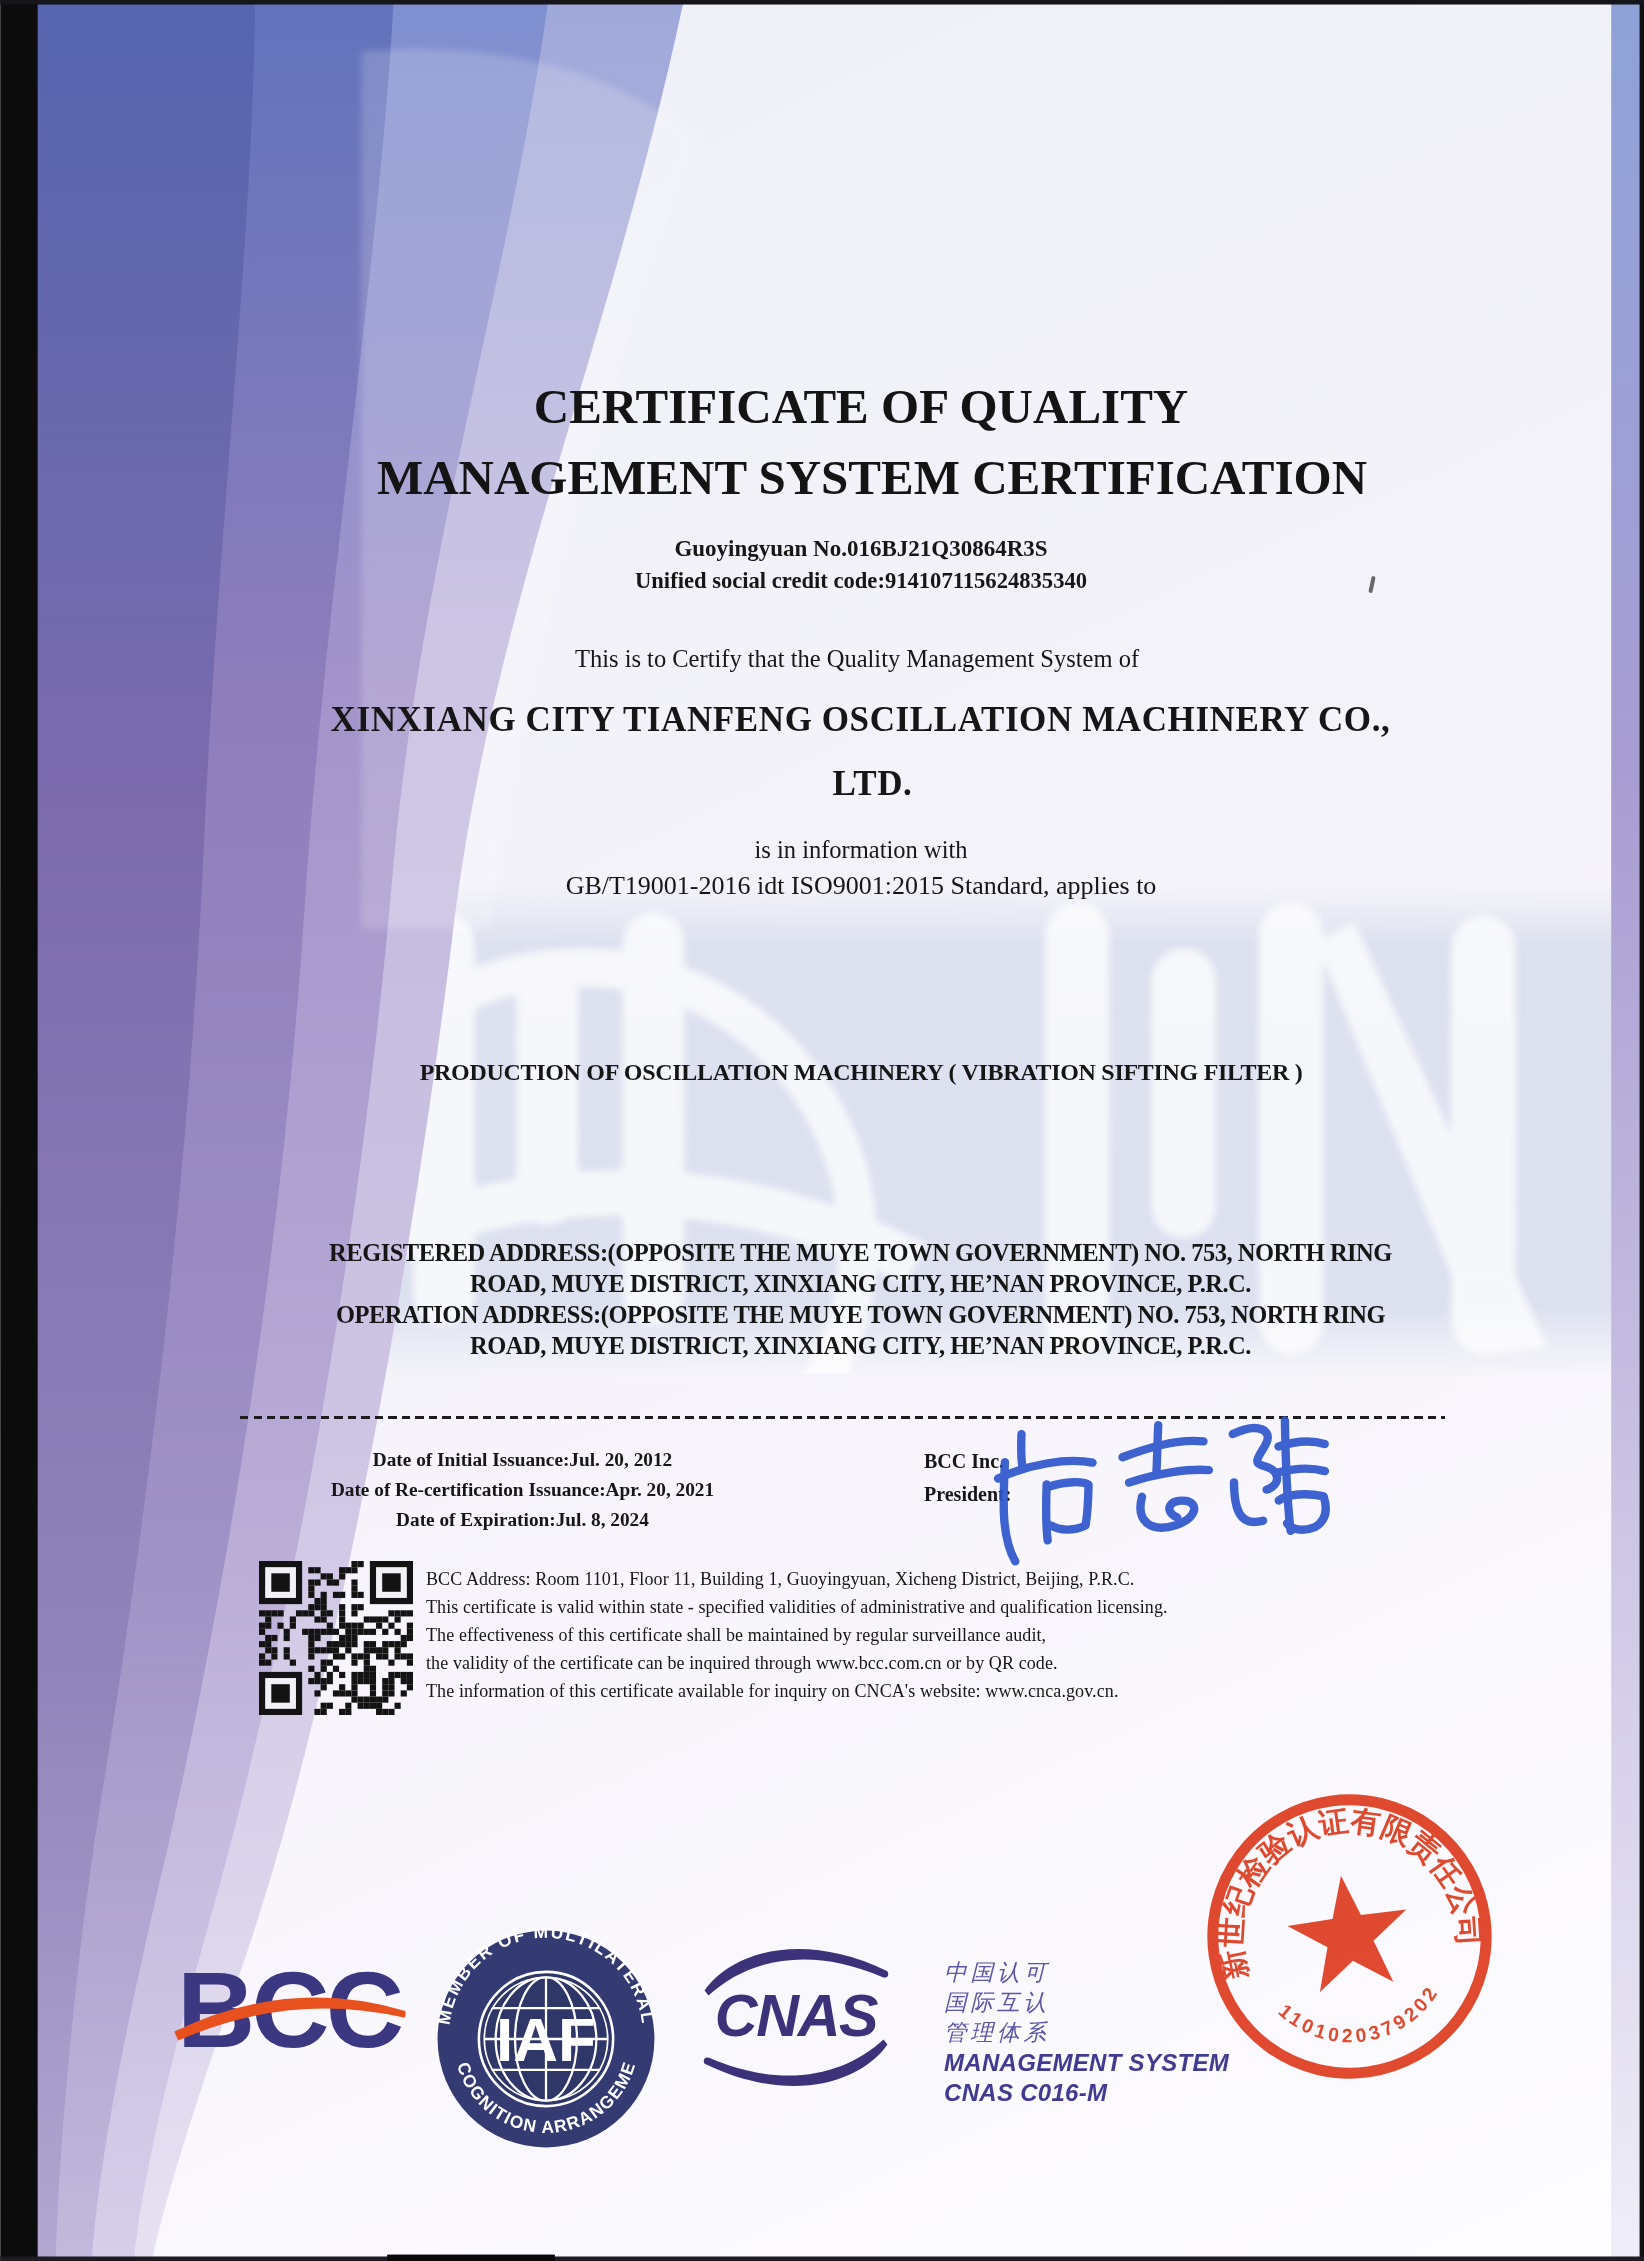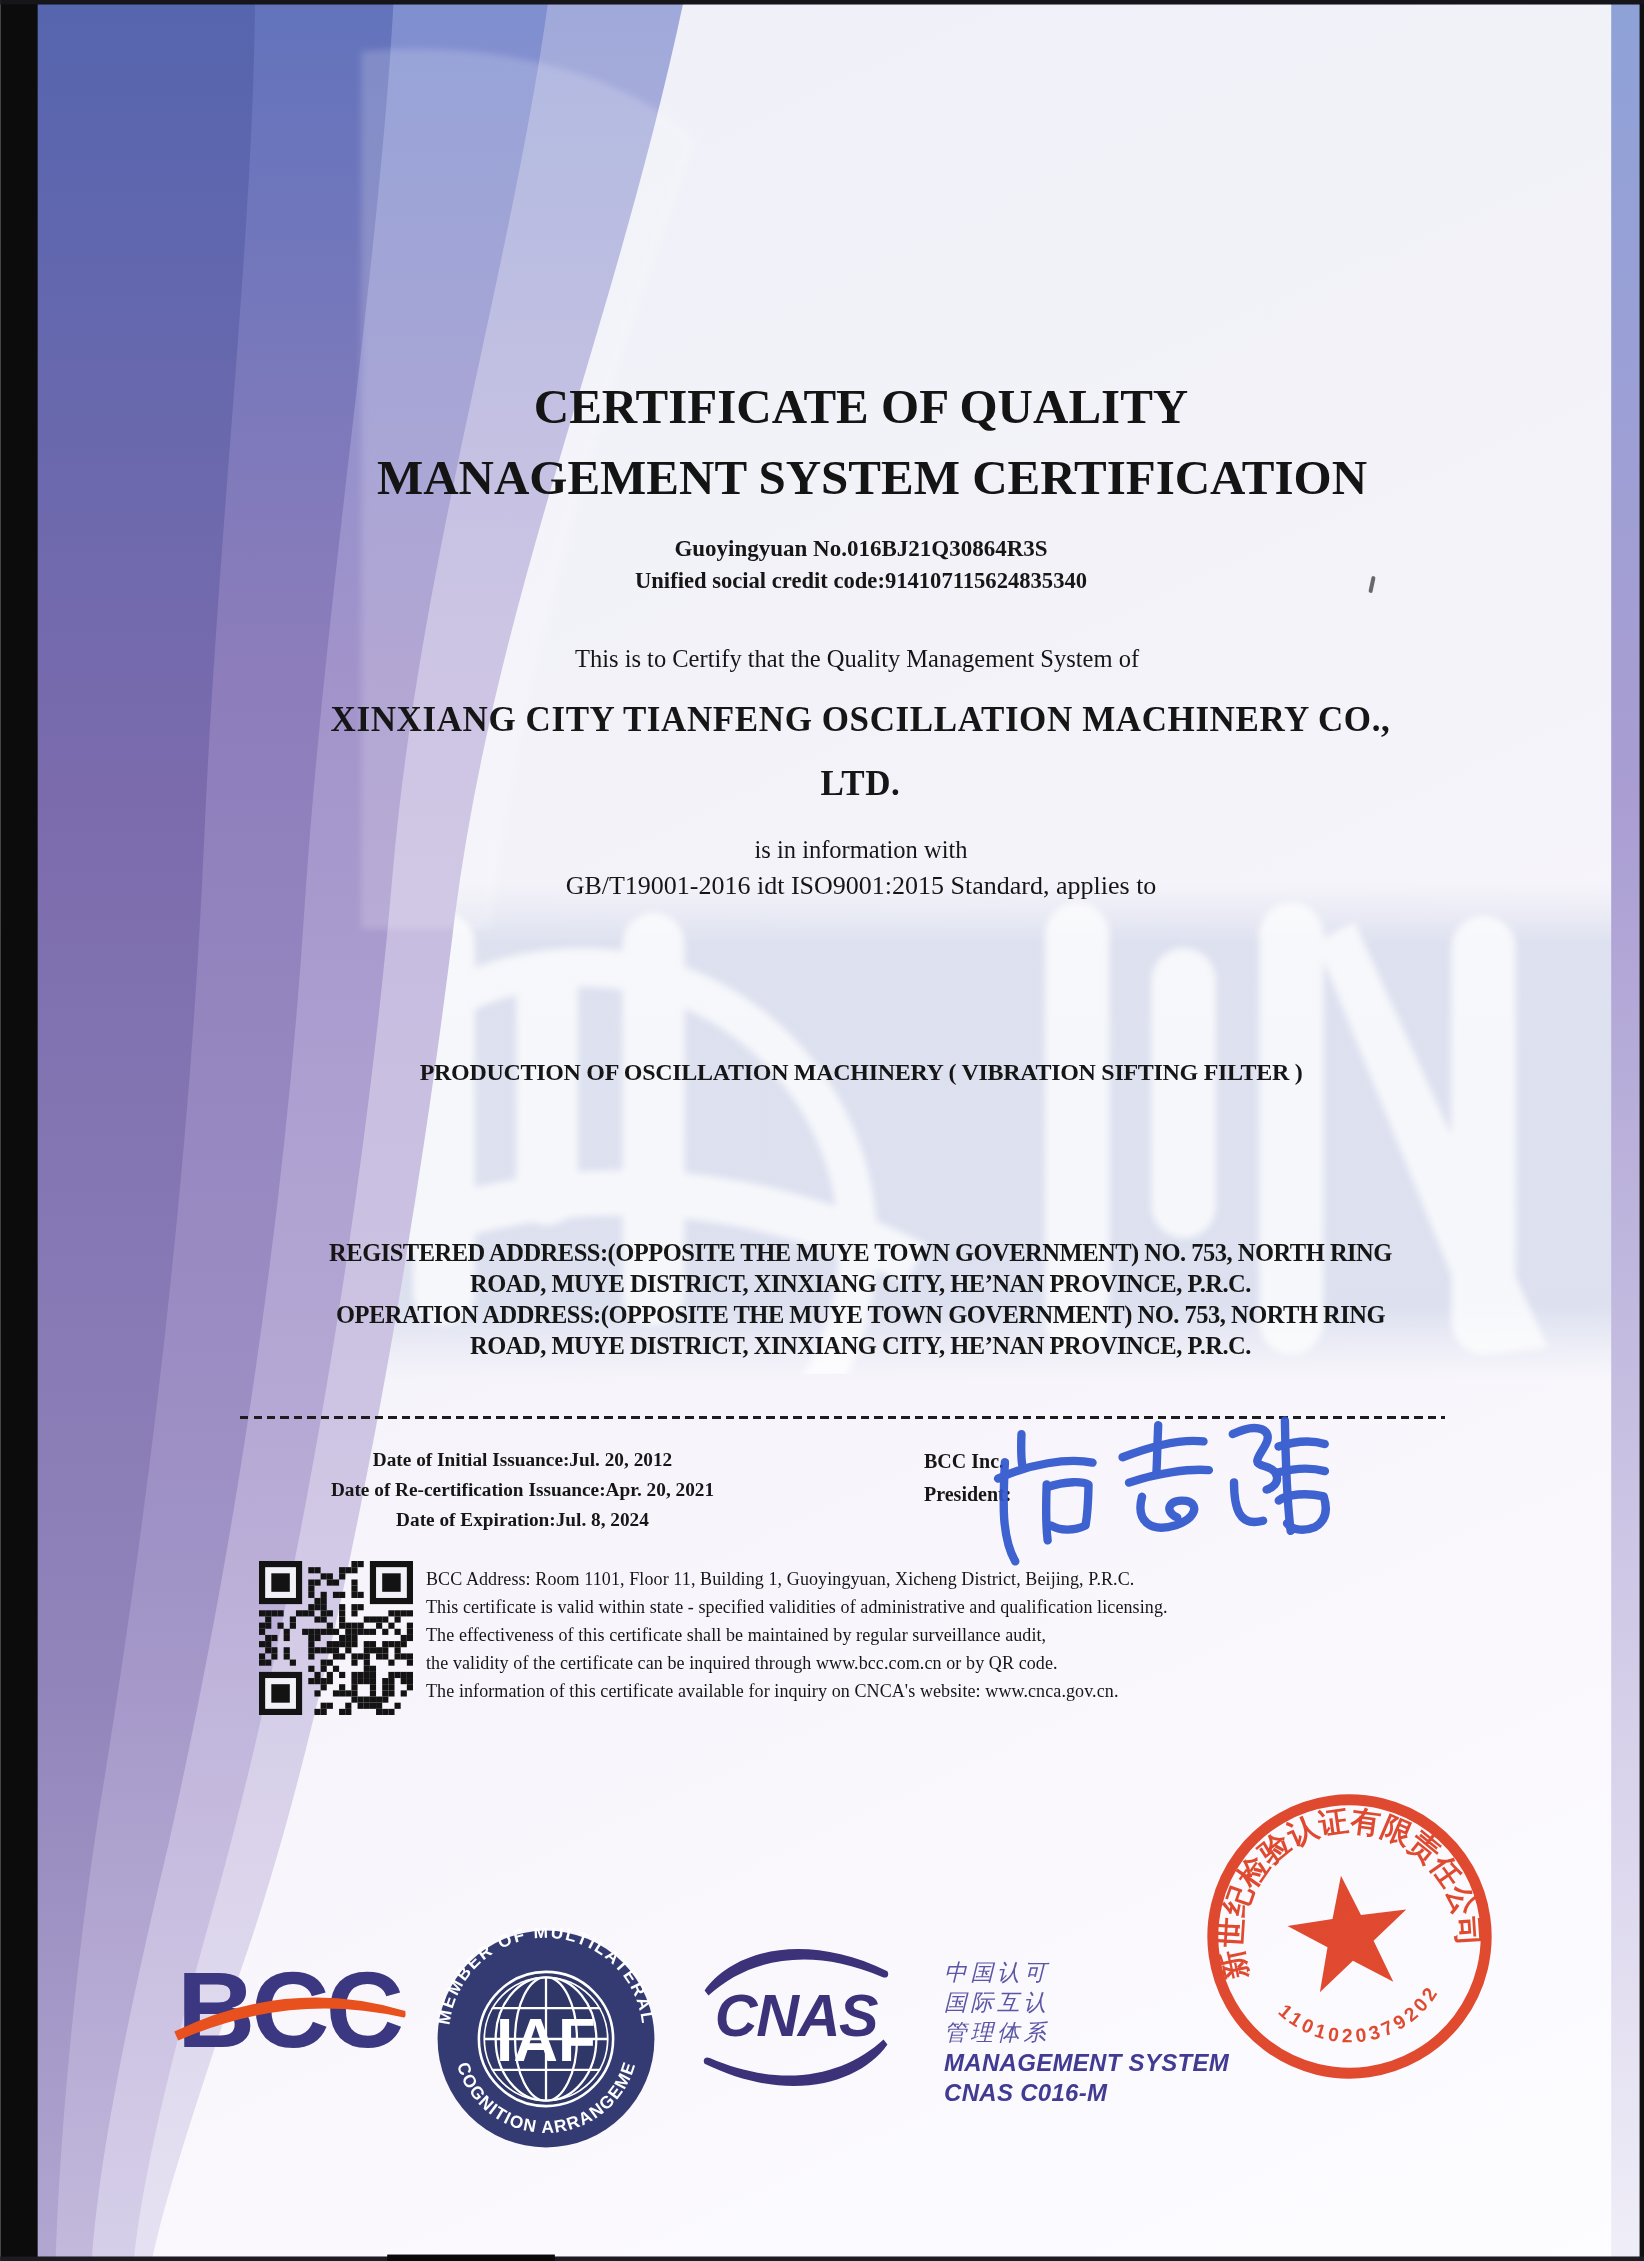--- a/index.html
+++ b/index.html
@@ -117,21 +117,21 @@
 
   <div class="abs ctr title-line" style="left:258px;top:371px;width:1206px;">CERTIFICATE OF QUALITY</div>
   <div class="abs ctr title-line" style="left:269px;top:442px;width:1206px;">MANAGEMENT SYSTEM CERTIFICATION</div>
 
   <div class="abs ctr cert-meta" style="left:258px;top:533px;width:1206px;">Guoyingyuan No.016BJ21Q30864R3S</div>
   <div class="abs ctr cert-meta" style="left:258px;top:565px;width:1206px;font-size:22.6px;">Unified social credit code:914107115624835340</div>
 
   <div class="abs ctr body-line" style="left:254px;top:624px;width:1206px;margin-top:21px;">This is to Certify that the Quality Management System of</div>
 
   <div class="abs ctr company-line" style="left:219px;top:688px;width:1283px;">XINXIANG CITY TIANFENG OSCILLATION MACHINERY CO.,</div>
-  <div class="abs ctr company-line" style="left:219px;top:752px;width:1283px;">LTD.</div>
+  <div class="abs ctr company-line" style="left:231px;top:752px;width:1283px;">LTD.</div>
 
   <div class="abs ctr body-line" style="left:258px;top:836px;width:1206px;">is in information with</div>
   <div class="abs ctr std-line" style="left:258px;top:871px;width:1206px;">GB/T19001-2016 idt ISO9001:2015 Standard, applies to</div>
 
   <div class="abs ctr scope-line" style="left:258px;top:1059px;width:1206px;">PRODUCTION OF OSCILLATION MACHINERY ( VIBRATION SIFTING FILTER )</div>
 
   <div class="abs ctr" style="left:219px;top:1237px;width:1283px;font-family:Liberation Serif, serif;">
     <div class="addr-line">REGISTERED ADDRESS:(OPPOSITE THE MUYE TOWN GOVERNMENT) NO. 753, NORTH RING</div>
     <div class="addr-line">ROAD, MUYE DISTRICT, XINXIANG CITY, HE’NAN PROVINCE, P.R.C.</div>
     <div class="addr-line">OPERATION ADDRESS:(OPPOSITE THE MUYE TOWN GOVERNMENT) NO. 753, NORTH RING</div>

